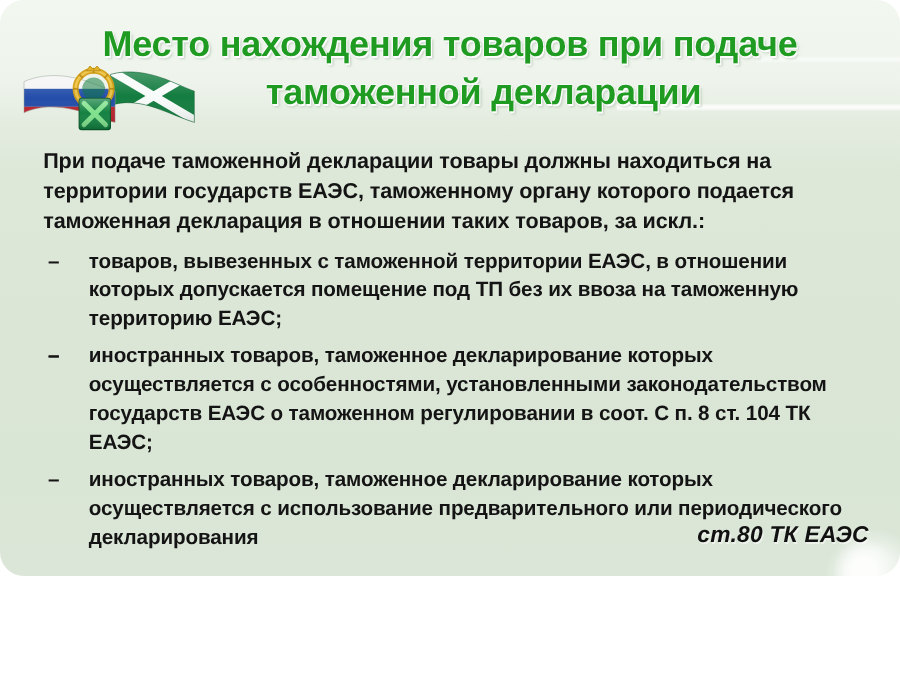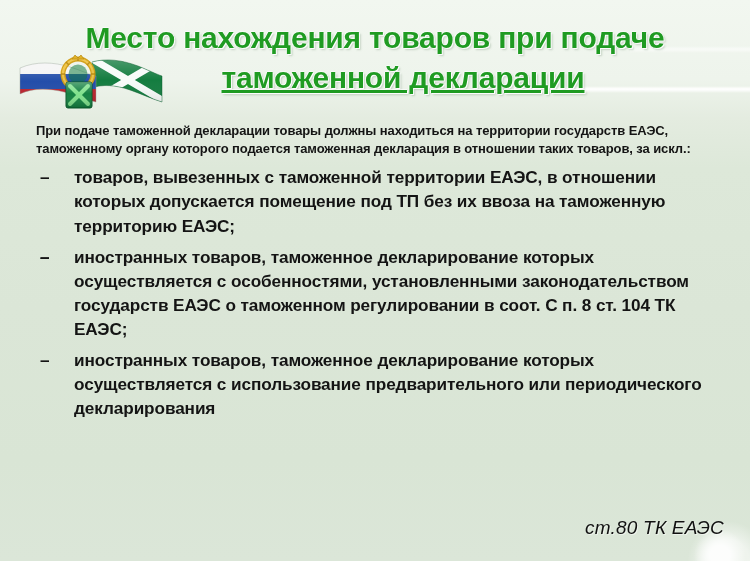--- a/index.html
+++ b/index.html
@@ -11,34 +11,35 @@
     width: 750px;
     height: 561px;
     overflow: hidden;
     font-family: "Liberation Sans", "DejaVu Sans", sans-serif;
     background: #ffffff;
   }
 
   .slide {
     position: relative;
     width: 750px;
-    height: 561px;
+    height: 480px;
     box-sizing: border-box;
     overflow: hidden;
     background:
       radial-gradient(circle at 96% 99%, rgba(255,255,255,0.85) 0 10px, rgba(255,255,255,0.0) 26px),
       radial-gradient(circle at 97% 100%, rgba(255,255,255,0.55) 0 22px, rgba(255,255,255,0.0) 40px),
       linear-gradient(180deg,
         #f2f7f0 0%,
         #eef4ec 14%,
         #e4ece0 21%,
         #dde8d9 30%,
         #dbe6d7 55%,
         #d9e5d5 82%,
         #dbe6d8 100%);
+    border-radius: 20px;
   }
 
   
   .header {
     position: relative;
     height: 122px;
   }
 
   .title-block {
     position: absolute;
@@ -58,21 +59,20 @@
     color: #1f9b22;
     letter-spacing: -0.2px;
     text-shadow:
       1px 1px 0 rgba(255,255,255,0.95),
       -1px 0 0 rgba(255,255,255,0.6),
       0 -1px 0 rgba(255,255,255,0.6),
       2px 2px 2px rgba(120,150,120,0.35);
   }
   .title-line.line-2 {
     padding-left: 56px;
-    text-decoration: underline;
   }
 
   
   .title-rule {
     position: absolute;
     right: 0;
     top: 86px;
     width: 236px;
     height: 7px;
     z-index: 1;
@@ -100,21 +100,21 @@
   }
 
   
   .content {
     position: relative;
     padding: 0 22px 0 36px;
     z-index: 2;
   }
 
   .intro {
-    font-size: 13px;
+    font-size: 18px;
     font-weight: bold;
     line-height: 1.40;
     color: #141414;
     margin: 0 0 7px 0;
     letter-spacing: -0.1px;
   }
 
   .bullets {
     list-style: none;
     margin: 0;
@@ -143,21 +143,21 @@
 
   
   .footer {
     position: absolute;
     right: 26px;
     bottom: 22px;
     z-index: 3;
   }
   .citation {
     font-size: 19px;
-    font-weight: normal;
+    font-weight: bold;
     font-style: italic;
     color: #111111;
     letter-spacing: 0.2px;
     text-shadow: 1px 1px 0 rgba(255,255,255,0.5);
   }
 </style>
 </head>
 <body>
 
 <div class="slide">

